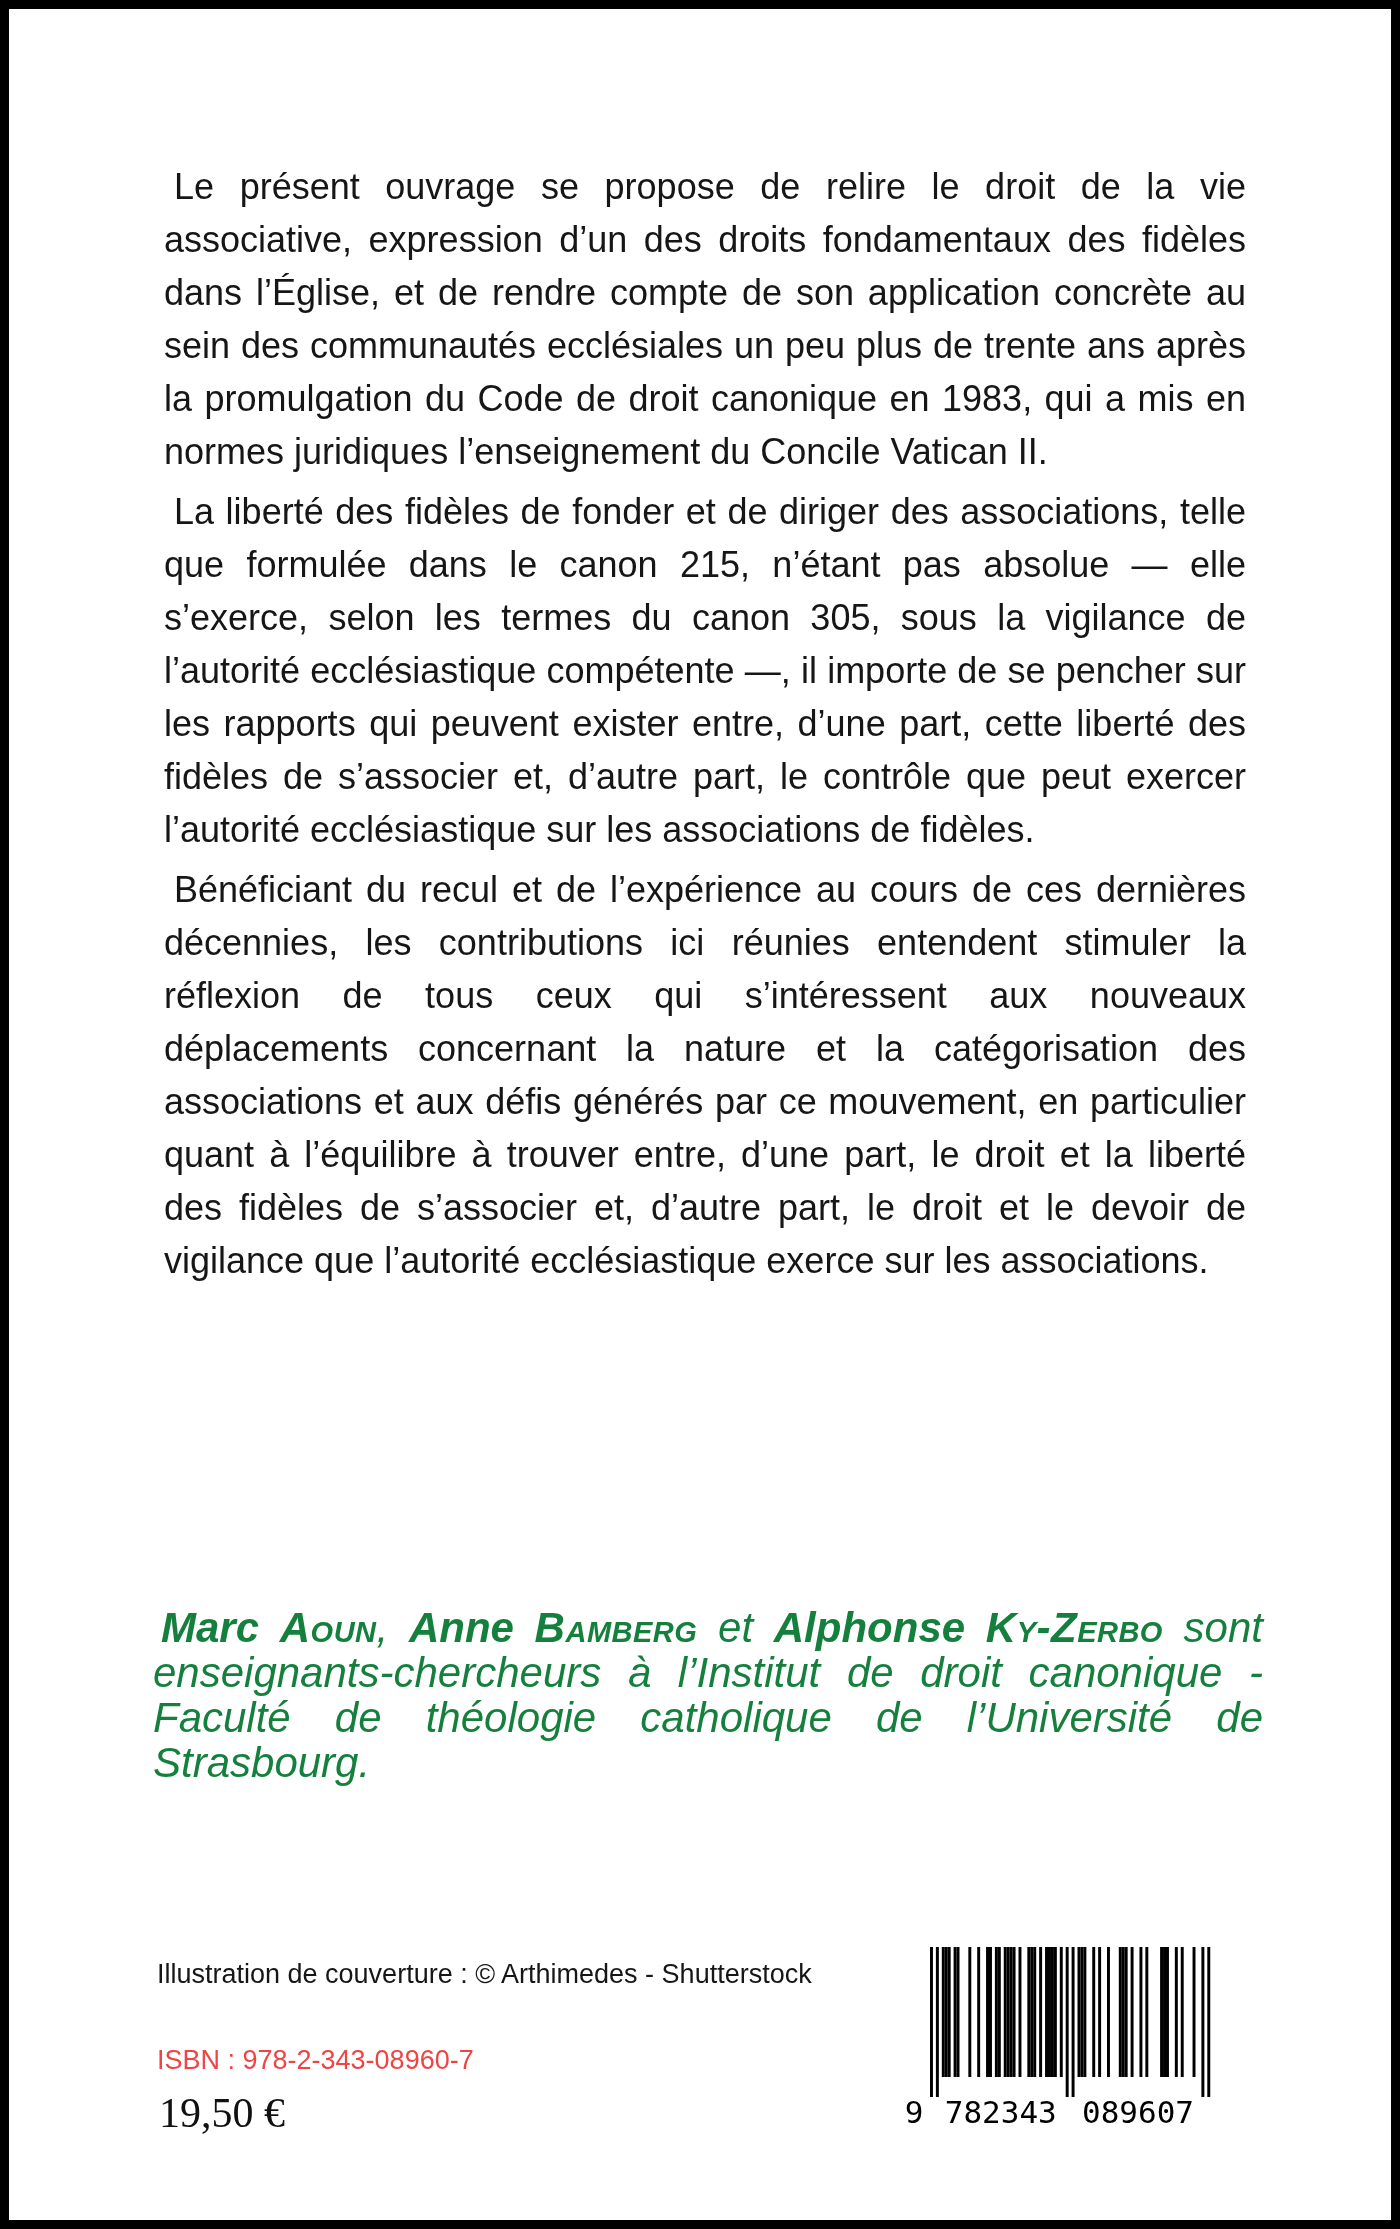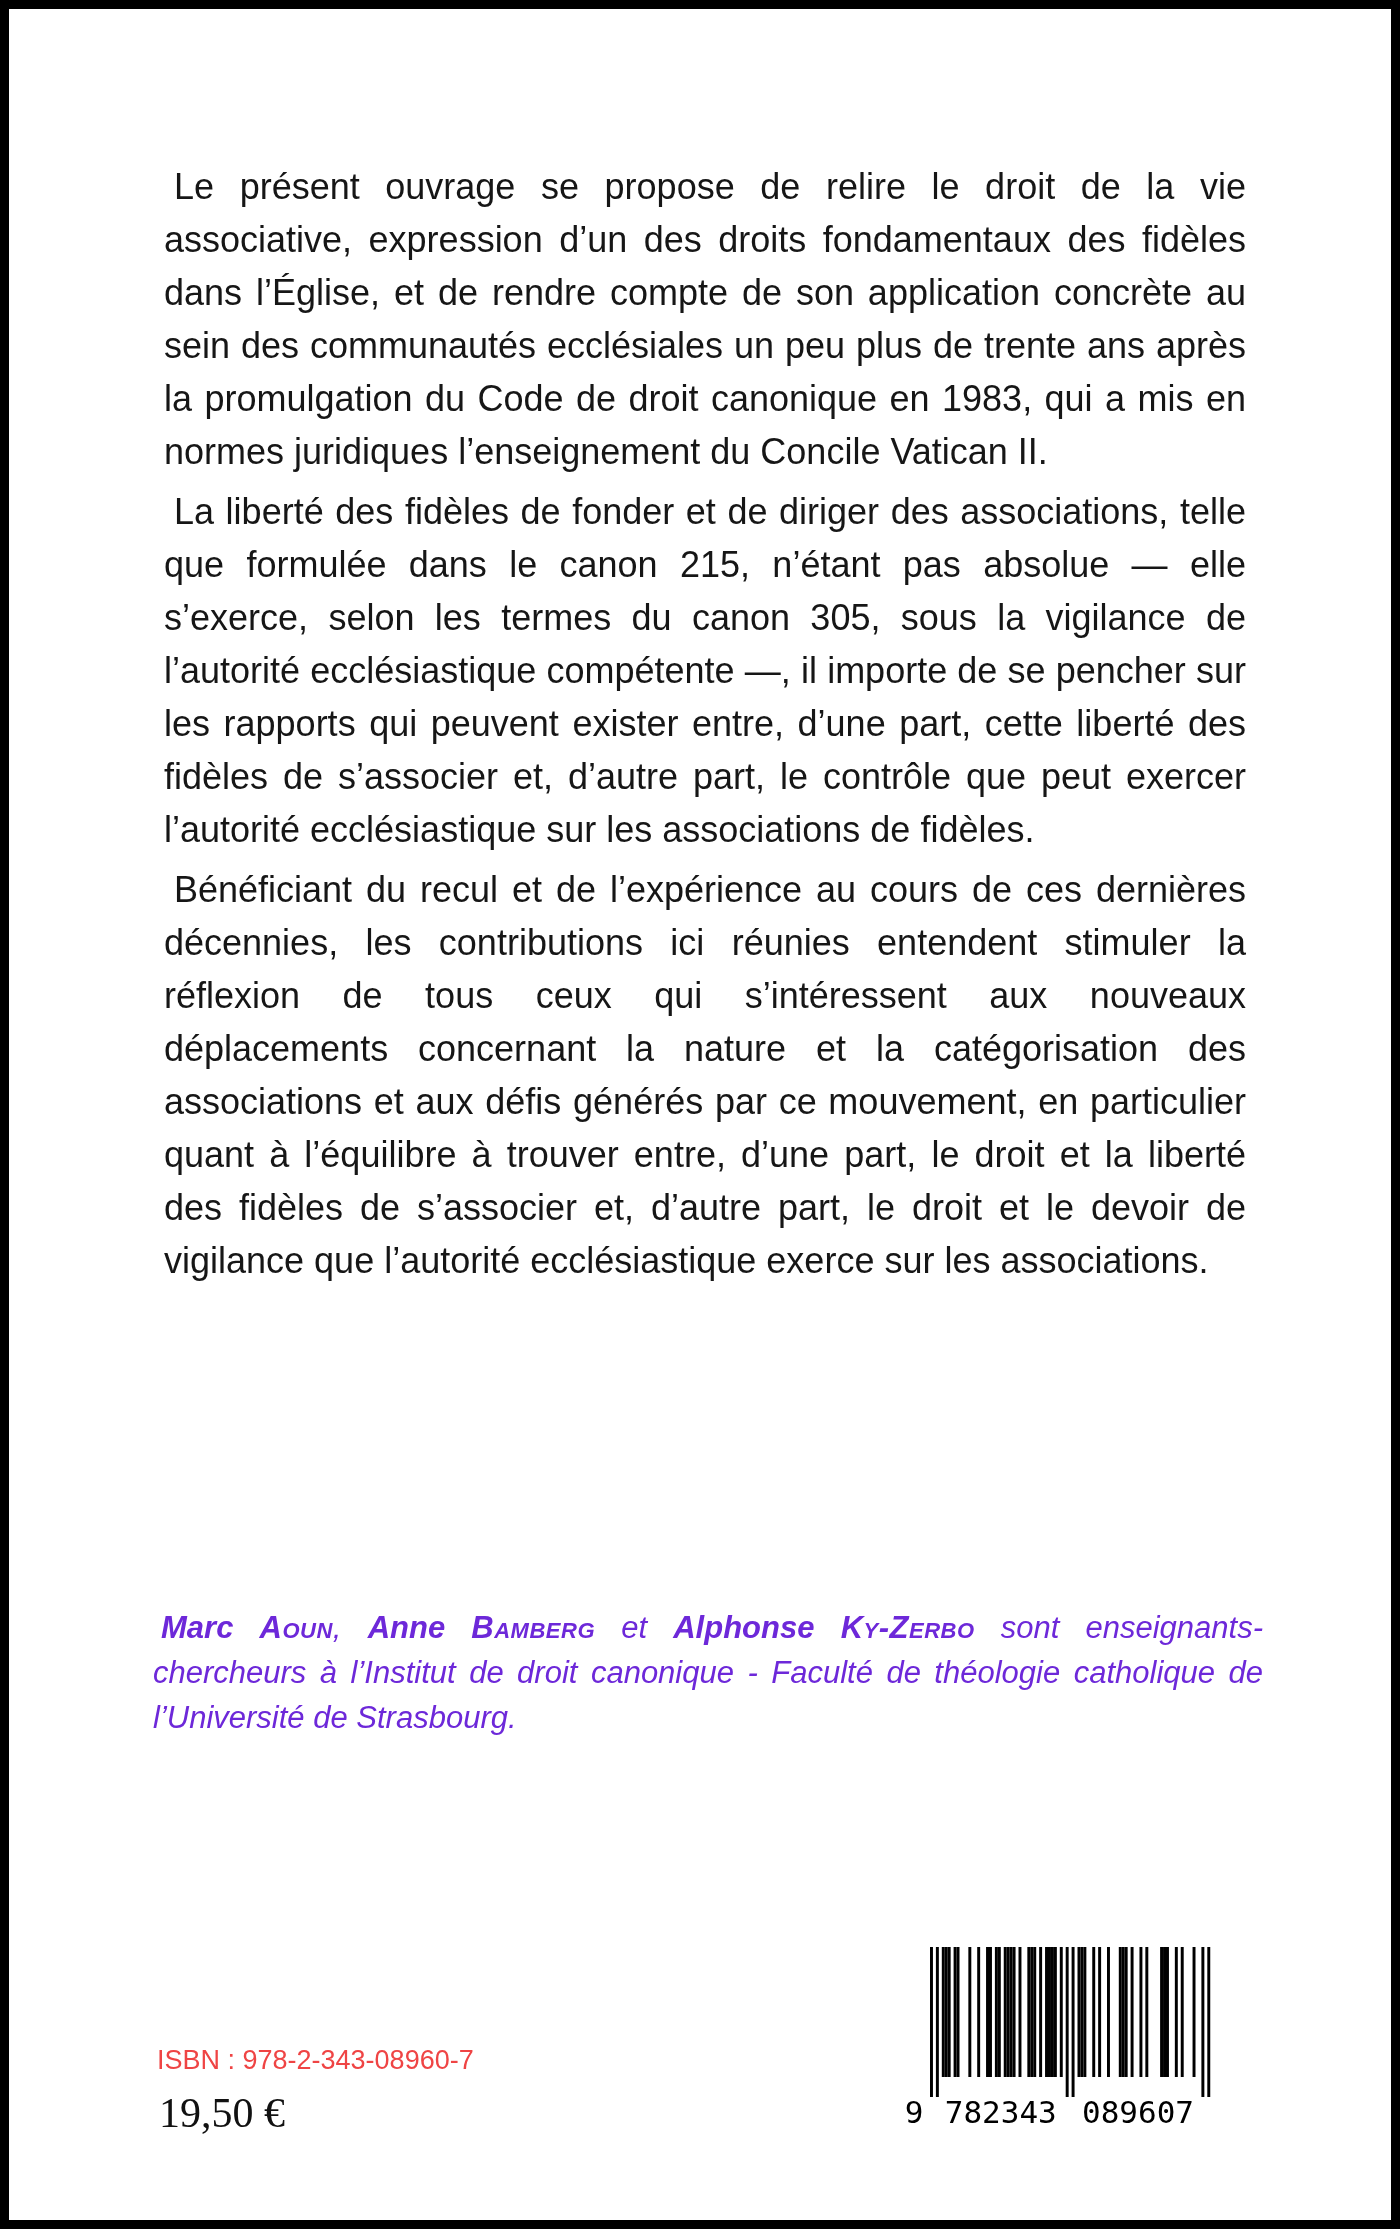--- a/index.html
+++ b/index.html
@@ -21,24 +21,24 @@
     font-size: 36px; line-height: 53px;
     text-align: justify;
     color: #161616;
   }
   .synopsis p { margin: 7px; text-indent: 10px; }
 
   
   .bio {
     position: absolute;
     left: 144px; top: 1596px; width: 1110px;
-    font-size: 31px; line-height: 45px;
+    font-size: 42px; line-height: 45px;
     font-style: italic;
     text-align: justify;
-    color: #6d28d9;
+    color: #15803d;
   }
   .bio p { margin: 0; text-indent: 8px; }
   .bio b { font-weight: 700; }
   .sc { font-variant: small-caps; letter-spacing: 0.5px; }
 
   
   .credit {
     position: absolute; left: 148px; top: 1950px;
     font-size: 27px; color: #161616;
   }
@@ -66,20 +66,21 @@
   <main class="synopsis">
     <p>Le présent ouvrage se propose de relire le droit de la vie associative, expression d’un des droits fondamentaux des fidèles dans l’Église, et de rendre compte de son application concrète au sein des communautés ecclésiales un peu plus de trente ans après la promulgation du Code de droit canonique en 1983, qui a mis en normes juridiques l’enseignement du Concile Vatican II.</p>
     <p>La liberté des fidèles de fonder et de diriger des associations, telle que formulée dans le canon 215, n’étant pas absolue — elle s’exerce, selon les termes du canon 305, sous la vigilance de l’autorité ecclésiastique compétente —, il importe de se pencher sur les rapports qui peuvent exister entre, d’une part, cette liberté des fidèles de s’associer et, d’autre part, le contrôle que peut exercer l’autorité ecclésiastique sur les associations de fidèles.</p>
     <p>Bénéficiant du recul et de l’expérience au cours de ces dernières décennies, les contributions ici réunies entendent stimuler la réflexion de tous ceux qui s’intéressent aux nouveaux déplacements concernant la nature et la catégorisation des associations et aux défis générés par ce mouvement, en particulier quant à l’équilibre à trouver entre, d’une part, le droit et la liberté des fidèles de s’associer et, d’autre part, le droit et le devoir de vigilance que l’autorité ecclésiastique exerce sur les associations.</p>
   </main>
 
   <section class="bio">
     <p><b><span>Marc </span><span class="sc">Aoun</span></b><span>, </span><b><span>Anne </span><span class="sc">Bamberg</span></b><span> et </span><b><span>Alphonse </span><span class="sc">Ky-Zerbo</span></b><span> sont enseignants-chercheurs à l’Institut de droit canonique - Faculté de théologie catholique de l’Université de Strasbourg.</span></p>
   </section>
 
+  <div class="credit">Illustration de couverture : © Arthimedes - Shutterstock</div>
 
   <div class="isbn">ISBN : 978-2-343-08960-7</div>
 
   <div class="price">19,50 €</div>
 
   <div class="barcode">
       <svg width="320" height="185" viewBox="0 0 320 185" fill="#000">
         <rect x="26.00" y="0" width="2.95" height="150"></rect>
         <rect x="31.90" y="0" width="2.95" height="150"></rect>
         <rect x="37.80" y="0" width="2.95" height="130"></rect>

